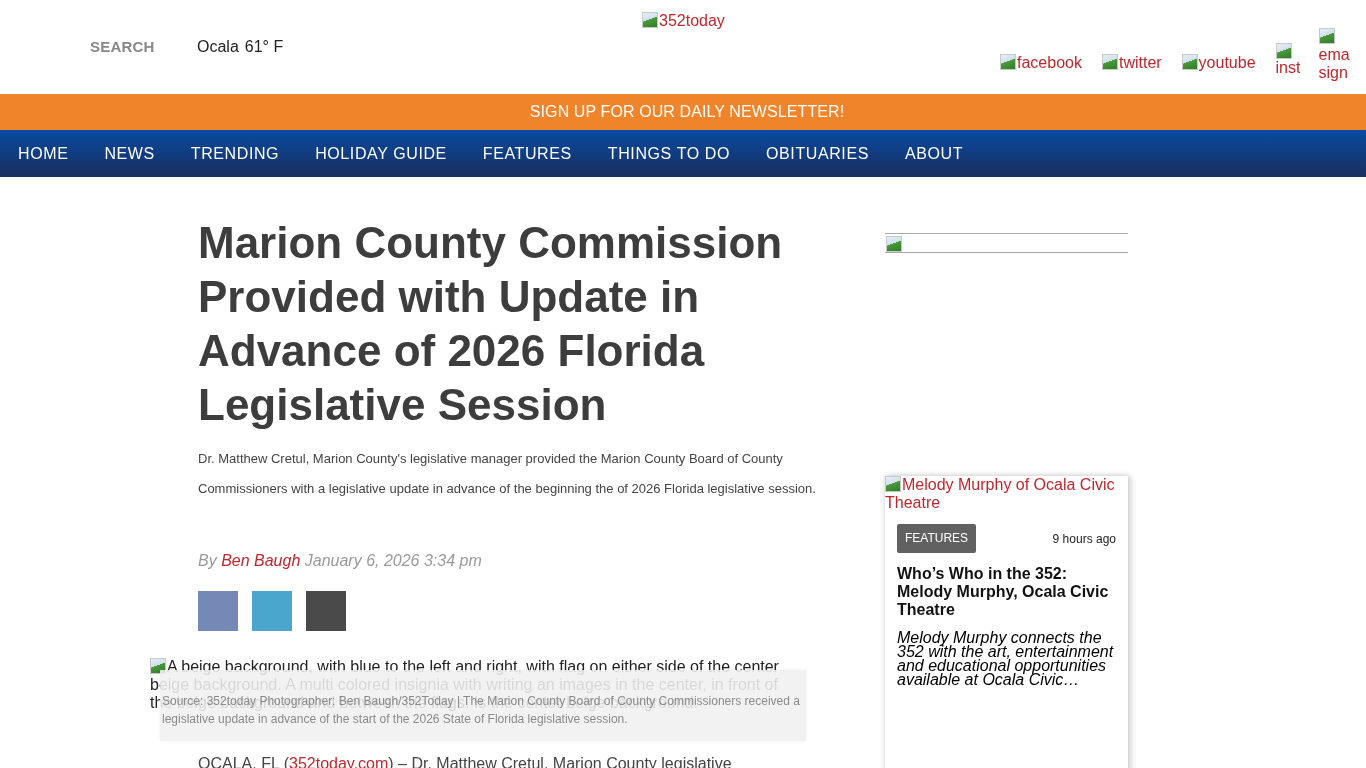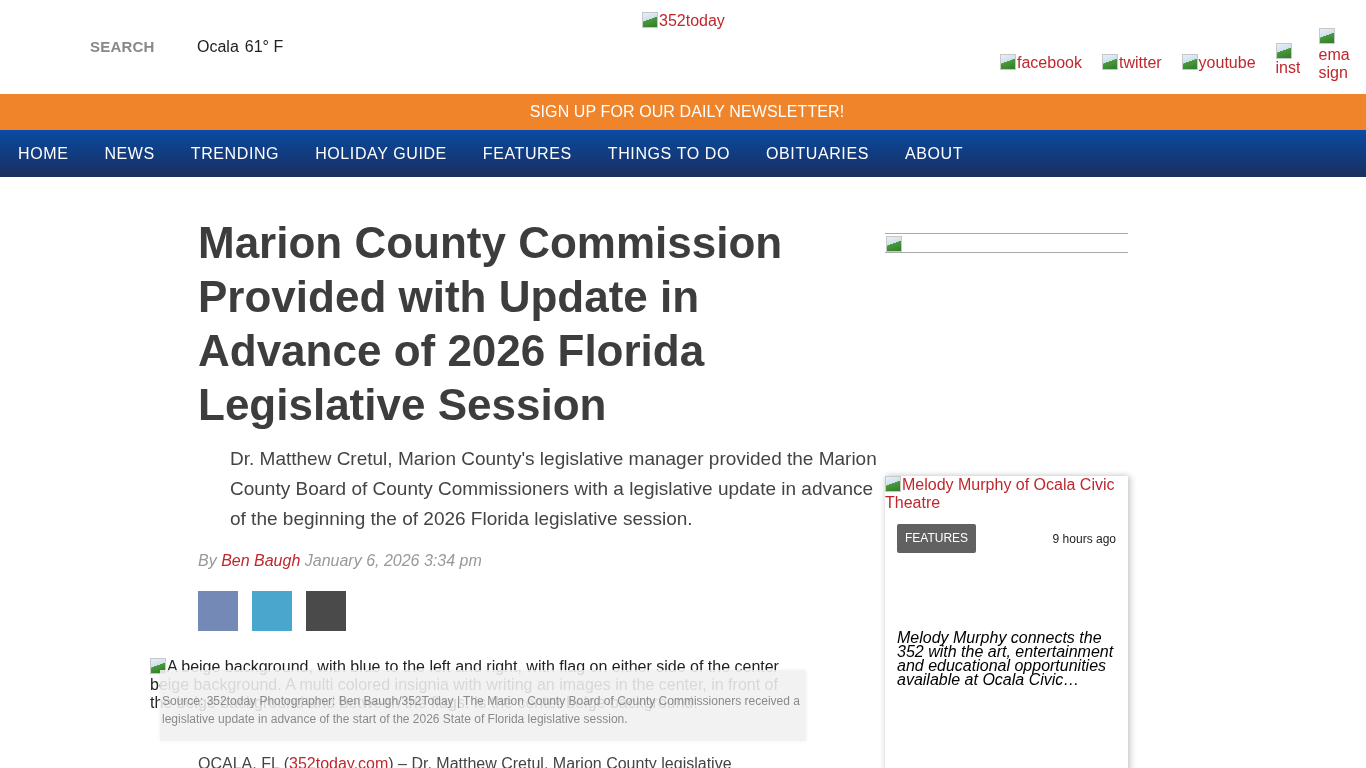--- a/index.html
+++ b/index.html
@@ -29,21 +29,21 @@
     .newsletter a { color: #fff; font-size: 16px; line-height: 36px; text-decoration: none; letter-spacing: 0.1px; }
 
     
     .nav { position: absolute; left: 0; top: 130px; width: 1366px; height: 47px;
       background: linear-gradient(to bottom, #0b4aa6 0%, #0c4594 20%, #123b7d 55%, #1a2f5e 100%);
       display: flex; justify-content: flex-start; align-items: center; }
     .nav a { color: #fff; font-size: 16px; text-decoration: none; margin: 0 18px; letter-spacing: 0.6px; }
 
     
     .title { position: absolute; left: 198px; top: 216px; width: 620px; font-family: Liberation Sans, sans-serif; font-weight: bold; font-size: 44px; line-height: 54px; color: #3d3d3d; }
-    .dek { position: absolute; left: 198px; top: 444px; width: 650px; font-size: 19px; line-height: 30px; color: #444; margin-left: 32px; }
+    .dek { position: absolute; left: 198px; top: 444px; width: 650px; font-size: 13px; line-height: 30px; color: #444; }
     .byline { position: absolute; left: 198px; top: 552px; font-size: 16px; font-style: italic; color: #999; }
     .byline a { color: #c0272d; text-decoration: none; }
     .share { position: absolute; left: 198px; top: 591px; display: flex; }
     .share-btn { width: 40px; height: 40px; margin-right: 14px; }
     .share-btn.fb { background: #7589b6; }
     .share-btn.tw { background: #4aa6cc; }
     .share-btn.em { background: #4a4a4a; margin-right: 0; }
 
     .figure { position: absolute; left: 150px; top: 658px; width: 660px; height: 86px; }
     .fig-alt { position: absolute; left: 0; top: 0; width: 640px; font-size: 16px; line-height: 18px; color: #222; height: 72px; overflow: hidden; }
@@ -121,14 +121,15 @@
 </div>
 
 <div class="ad-slot">
   <span class="broken-img"></span>
 </div>
 
 <div class="card">
   <a class="card-img"><span class="broken-img"></span><span>Melody Murphy of Ocala Civic Theatre</span></a>
   <span class="card-badge">FEATURES</span>
   <span class="card-time">9 hours ago</span>
+  <a class="card-title">Who’s Who in the 352: Melody Murphy, Ocala Civic Theatre</a>
   <p class="card-excerpt">Melody Murphy connects the 352 with the art, entertainment and educational opportunities available at Ocala Civic…</p>
 </div>
 
 </body></html>

